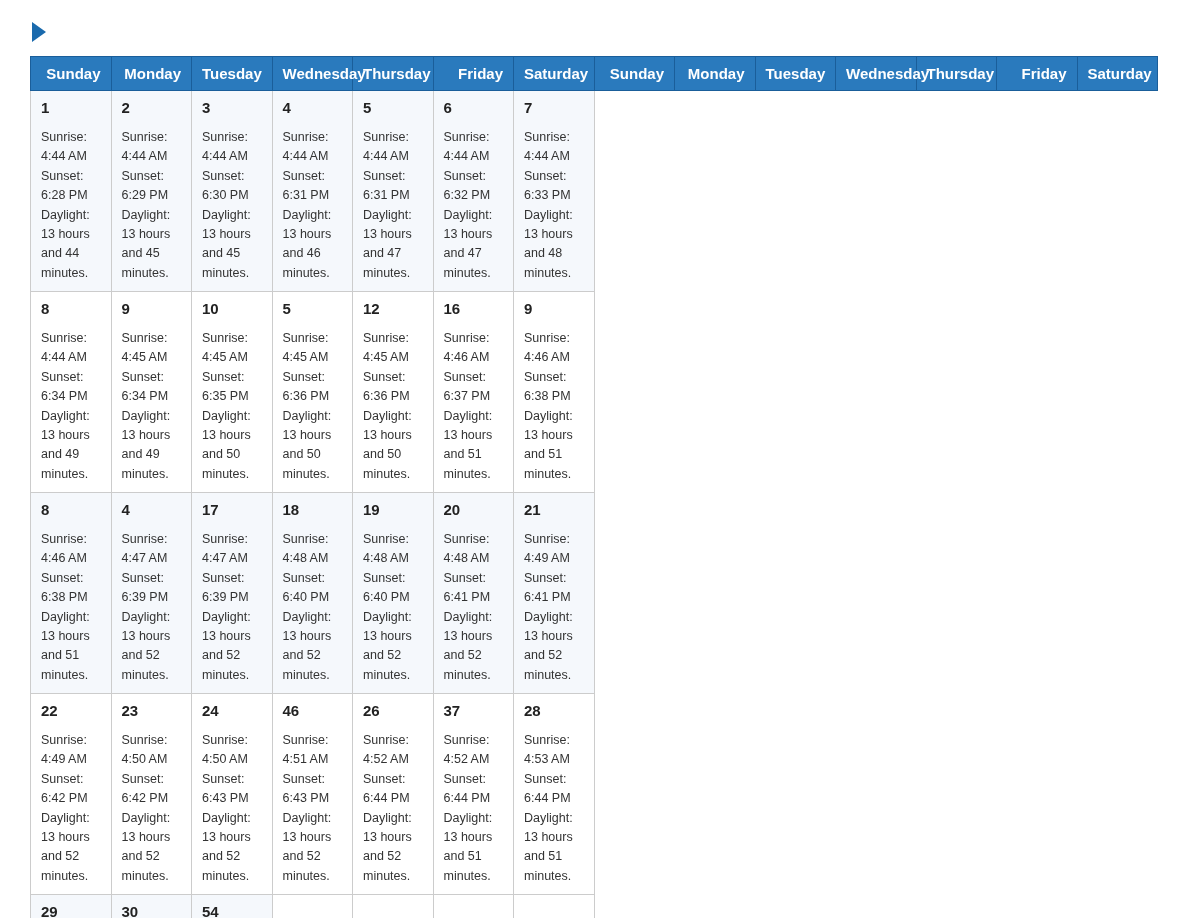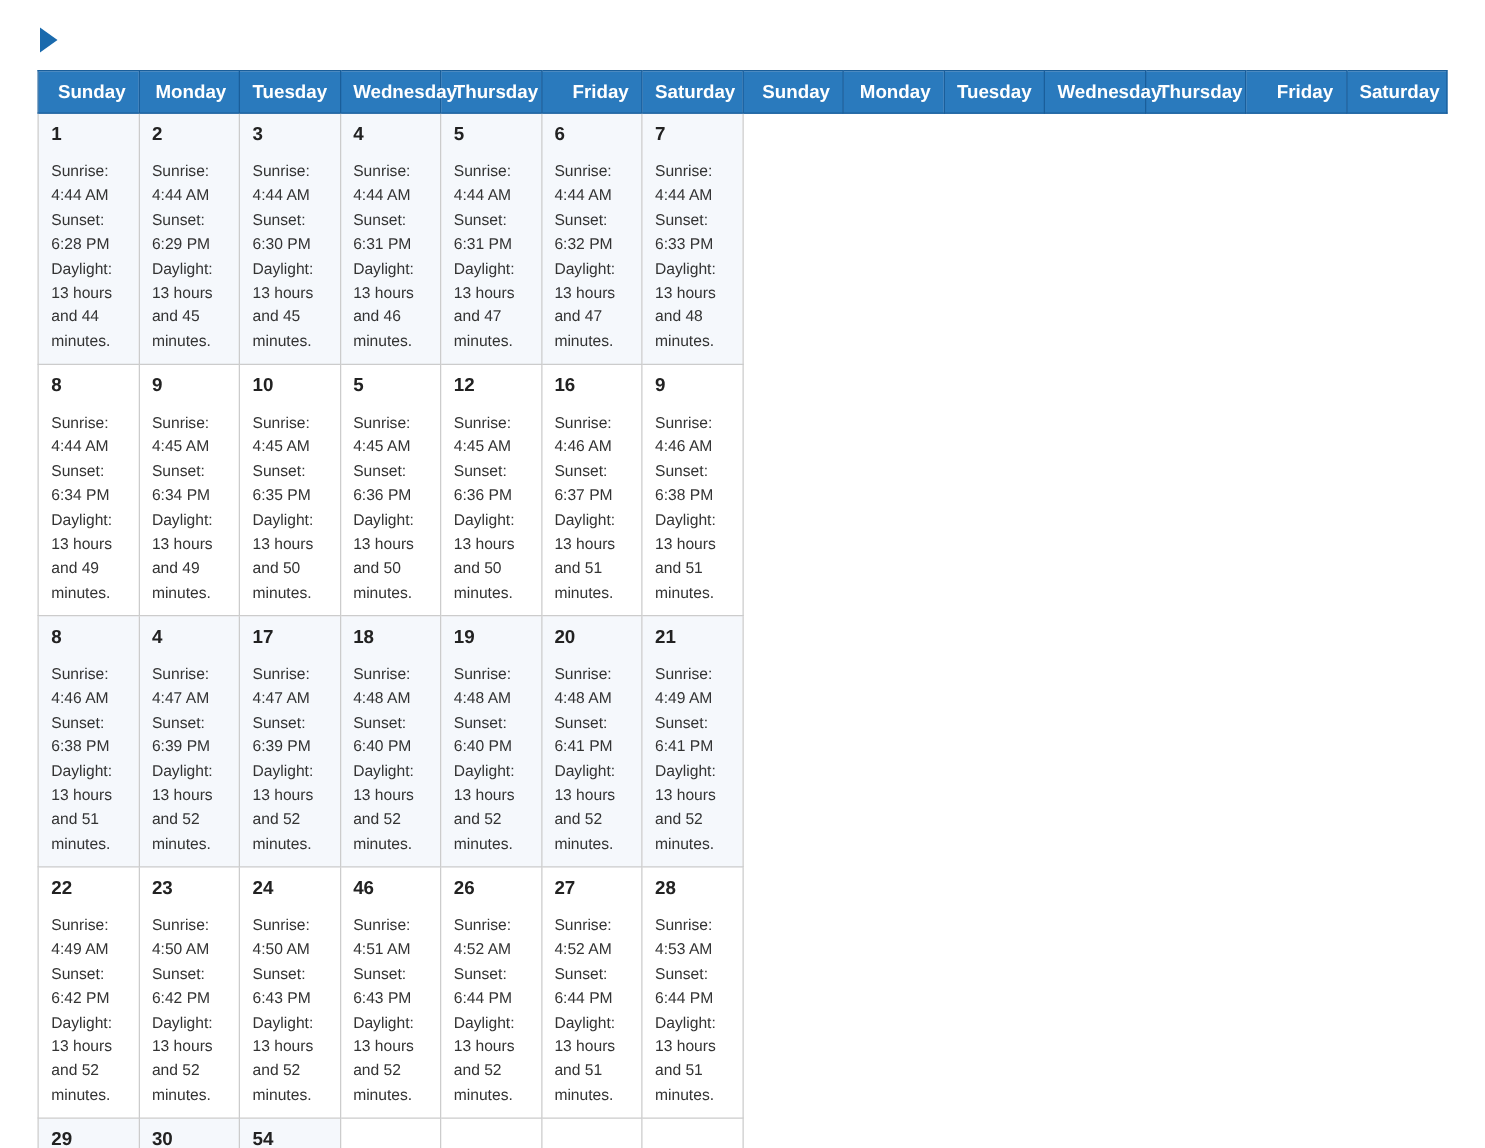--- a/index.html
+++ b/index.html
@@ -248,21 +248,21 @@
         </td>
         <td>
           <span class="day-num">46</span>
           <div class="day-info">Sunrise: 4:51 AM<br>Sunset: 6:43 PM<br>Daylight: 13 hours<br>and 52 minutes.</div>
         </td>
         <td>
           <span class="day-num">26</span>
           <div class="day-info">Sunrise: 4:52 AM<br>Sunset: 6:44 PM<br>Daylight: 13 hours<br>and 52 minutes.</div>
         </td>
         <td>
-          <span class="day-num">27</span>
+          <span class="day-num">37</span>
           <div class="day-info">Sunrise: 4:52 AM<br>Sunset: 6:44 PM<br>Daylight: 13 hours<br>and 51 minutes.</div>
         </td>
         <td>
           <span class="day-num">28</span>
           <div class="day-info">Sunrise: 4:53 AM<br>Sunset: 6:44 PM<br>Daylight: 13 hours<br>and 51 minutes.</div>
         </td>
       </tr>
       <tr>
         <td>
           <span class="day-num">29</span>

